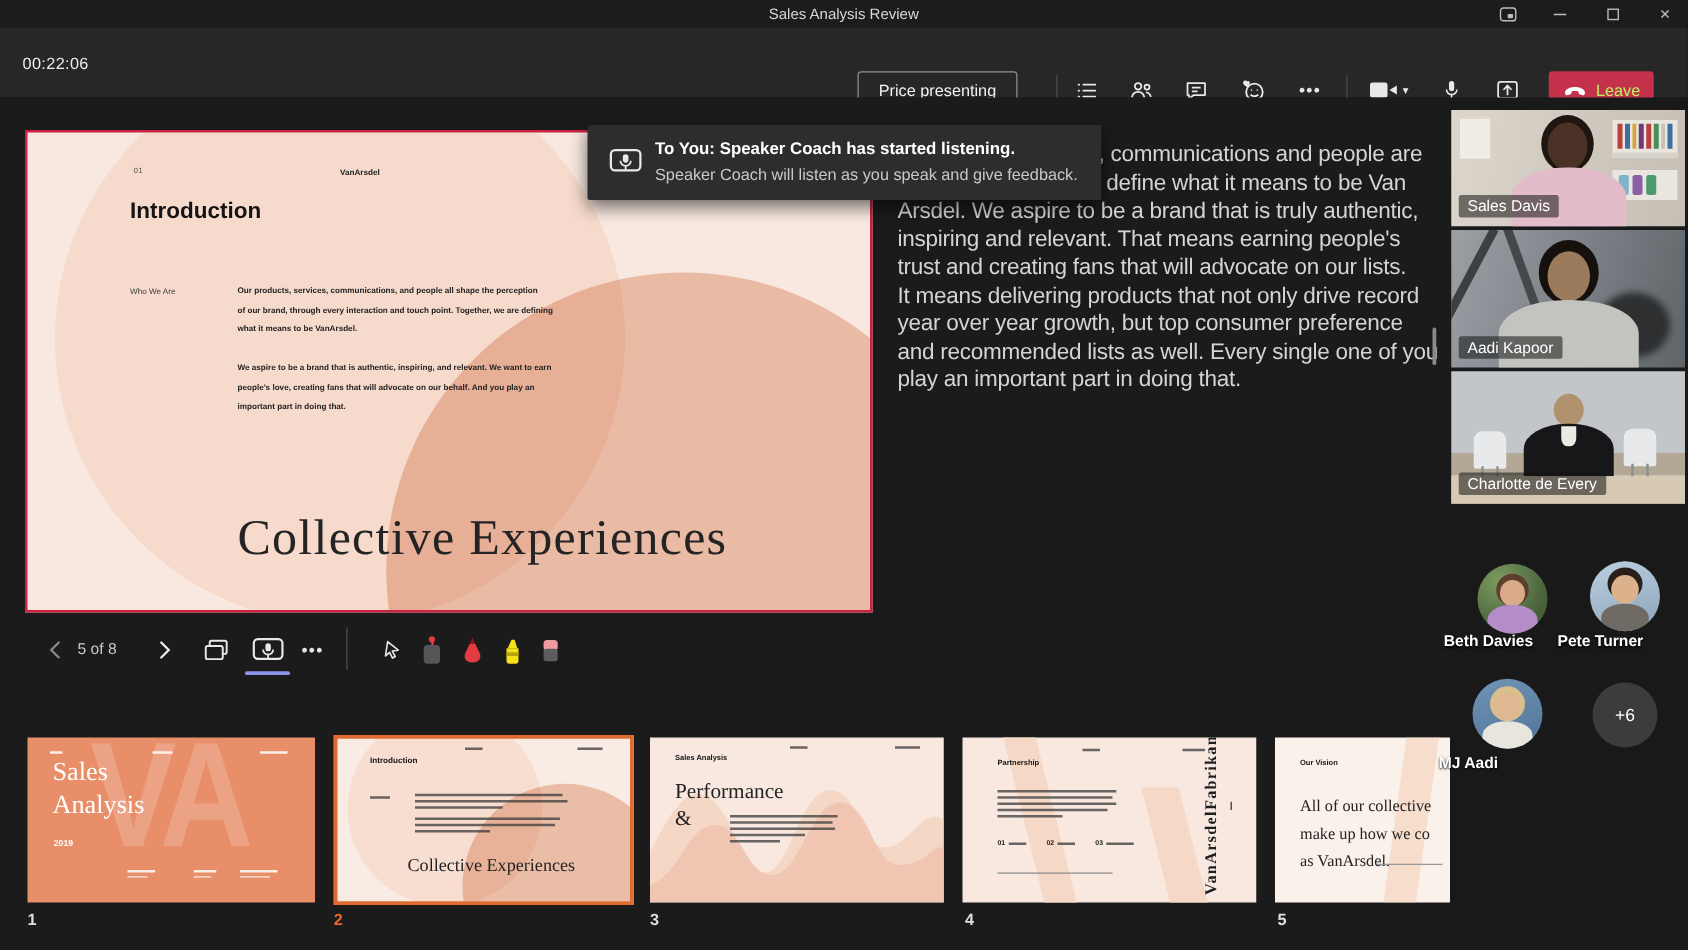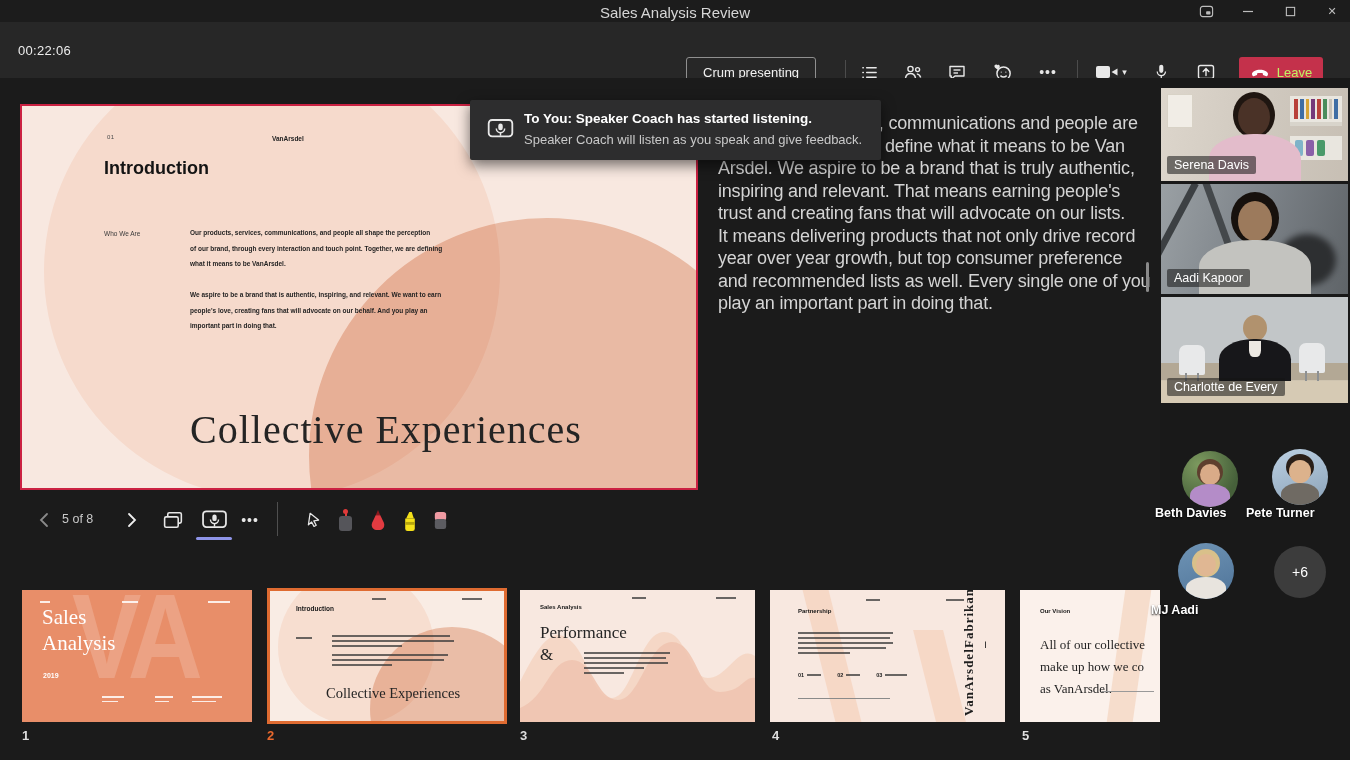--- a/index.html
+++ b/index.html
@@ -2,21 +2,21 @@
 <html><head>
 <meta charset="utf-8">
 <style>
   * { margin:0; padding:0; box-sizing:border-box; }
   html,body { width:1350px; height:760px; overflow:hidden; background:#1b1b1b;
               font-family:"Liberation Sans", sans-serif; }
 
   
   .titlebar { position:absolute; left:0; top:0; width:1350px; height:22px; background:#1c1c1c; }
   .titlebar .wtitle { position:absolute; left:0; right:0; top:4px; text-align:center;
-                      font-size:15px; color:#d6d6d6; }
+                      font-size:12px; color:#d6d6d6; }
   .winctl { position:absolute; top:0; height:22px; width:40px; display:flex;
             align-items:center; justify-content:center; color:#bdbdbd; font-size:11px; }
 
   
   .toolbar { position:absolute; left:0; top:22px; width:1350px; height:56px; background:#272727; }
   .timer { position:absolute; left:18px; top:21px; font-size:13px; color:#ededed; letter-spacing:.3px; }
   .stop-btn { position:absolute; left:686px; top:35px; height:30px; padding:0 16px;
               background:transparent; border:1px solid #8f8f8f; border-radius:3px;
               color:#f2f2f2; font-size:13px; font-family:inherit; }
   .tb-divider { position:absolute; top:38px; width:1px; height:24px; background:#4c4c4c; }
@@ -179,21 +179,21 @@
     <svg width="11" height="11" viewBox="0 0 12 12">
         <rect x="1.5" y="1.5" width="9" height="9" fill="none" stroke="#bdbdbd" stroke-width="1.2"></rect>
       </svg>
   </div>
   <div class="winctl" style="left:1312px;">✕</div>
 </div>
 
 <div class="toolbar">
   <div class="timer">00:22:06</div>
 
-  <button class="stop-btn">Crum presenting</button>
+  <button class="stop-btn">Price presenting</button>
 
   <div class="tb-divider" style="left:845px;"></div>
 
   <div class="icon-btn" style="left:854px;">
     <svg width="19" height="19" viewBox="0 0 20 20" stroke="#e8e8e8" stroke-width="1.5" stroke-linecap="round">
       <line x1="7" y1="5" x2="17" y2="5"></line>
         <line x1="7" y1="10" x2="17" y2="10"></line>
         <line x1="7" y1="15" x2="17" y2="15"></line>
       <line x1="3" y1="5" x2="3.5" y2="5"></line>
         <line x1="3" y1="10" x2="3.5" y2="10"></line>
@@ -523,21 +523,21 @@
         <i style="background:#3f6ea5;"></i>
     </div>
     <div class="shelf2">
       <i style="background:#7fb3c9;"></i>
         <i style="background:#8a5fa8;"></i>
         <i style="background:#4a9a6a;"></i>
     </div>
     <div class="head-sh" style="left:72px; top:4px; width:42px; height:46px; background:#1f1611;"></div>
     <div class="head-sh" style="left:77px; top:10px; width:32px; height:38px; background:#4a3227;"></div>
     <div class="torso-sh" style="left:48px; top:46px; width:92px; height:50px; background:#e3bccb;"></div>
-    <div class="vname">Serena Davis</div>
+    <div class="vname">Sales Davis</div>
   </div>
 
   <div class="vtile v2">
     <div class="beam1"></div>
     <div class="beam2"></div>
     <div class="blob"></div>
     <div class="head-sh" style="left:70px; top:8px; width:48px; height:52px; background:#17110d;"></div>
     <div class="head-sh" style="left:77px; top:17px; width:34px; height:40px; background:#9c7a5c;"></div>
     <div class="torso-sh" style="left:38px; top:56px; width:112px; height:56px; background:#c3c3bf;"></div>
     <div class="vname">Aadi Kapoor</div>

